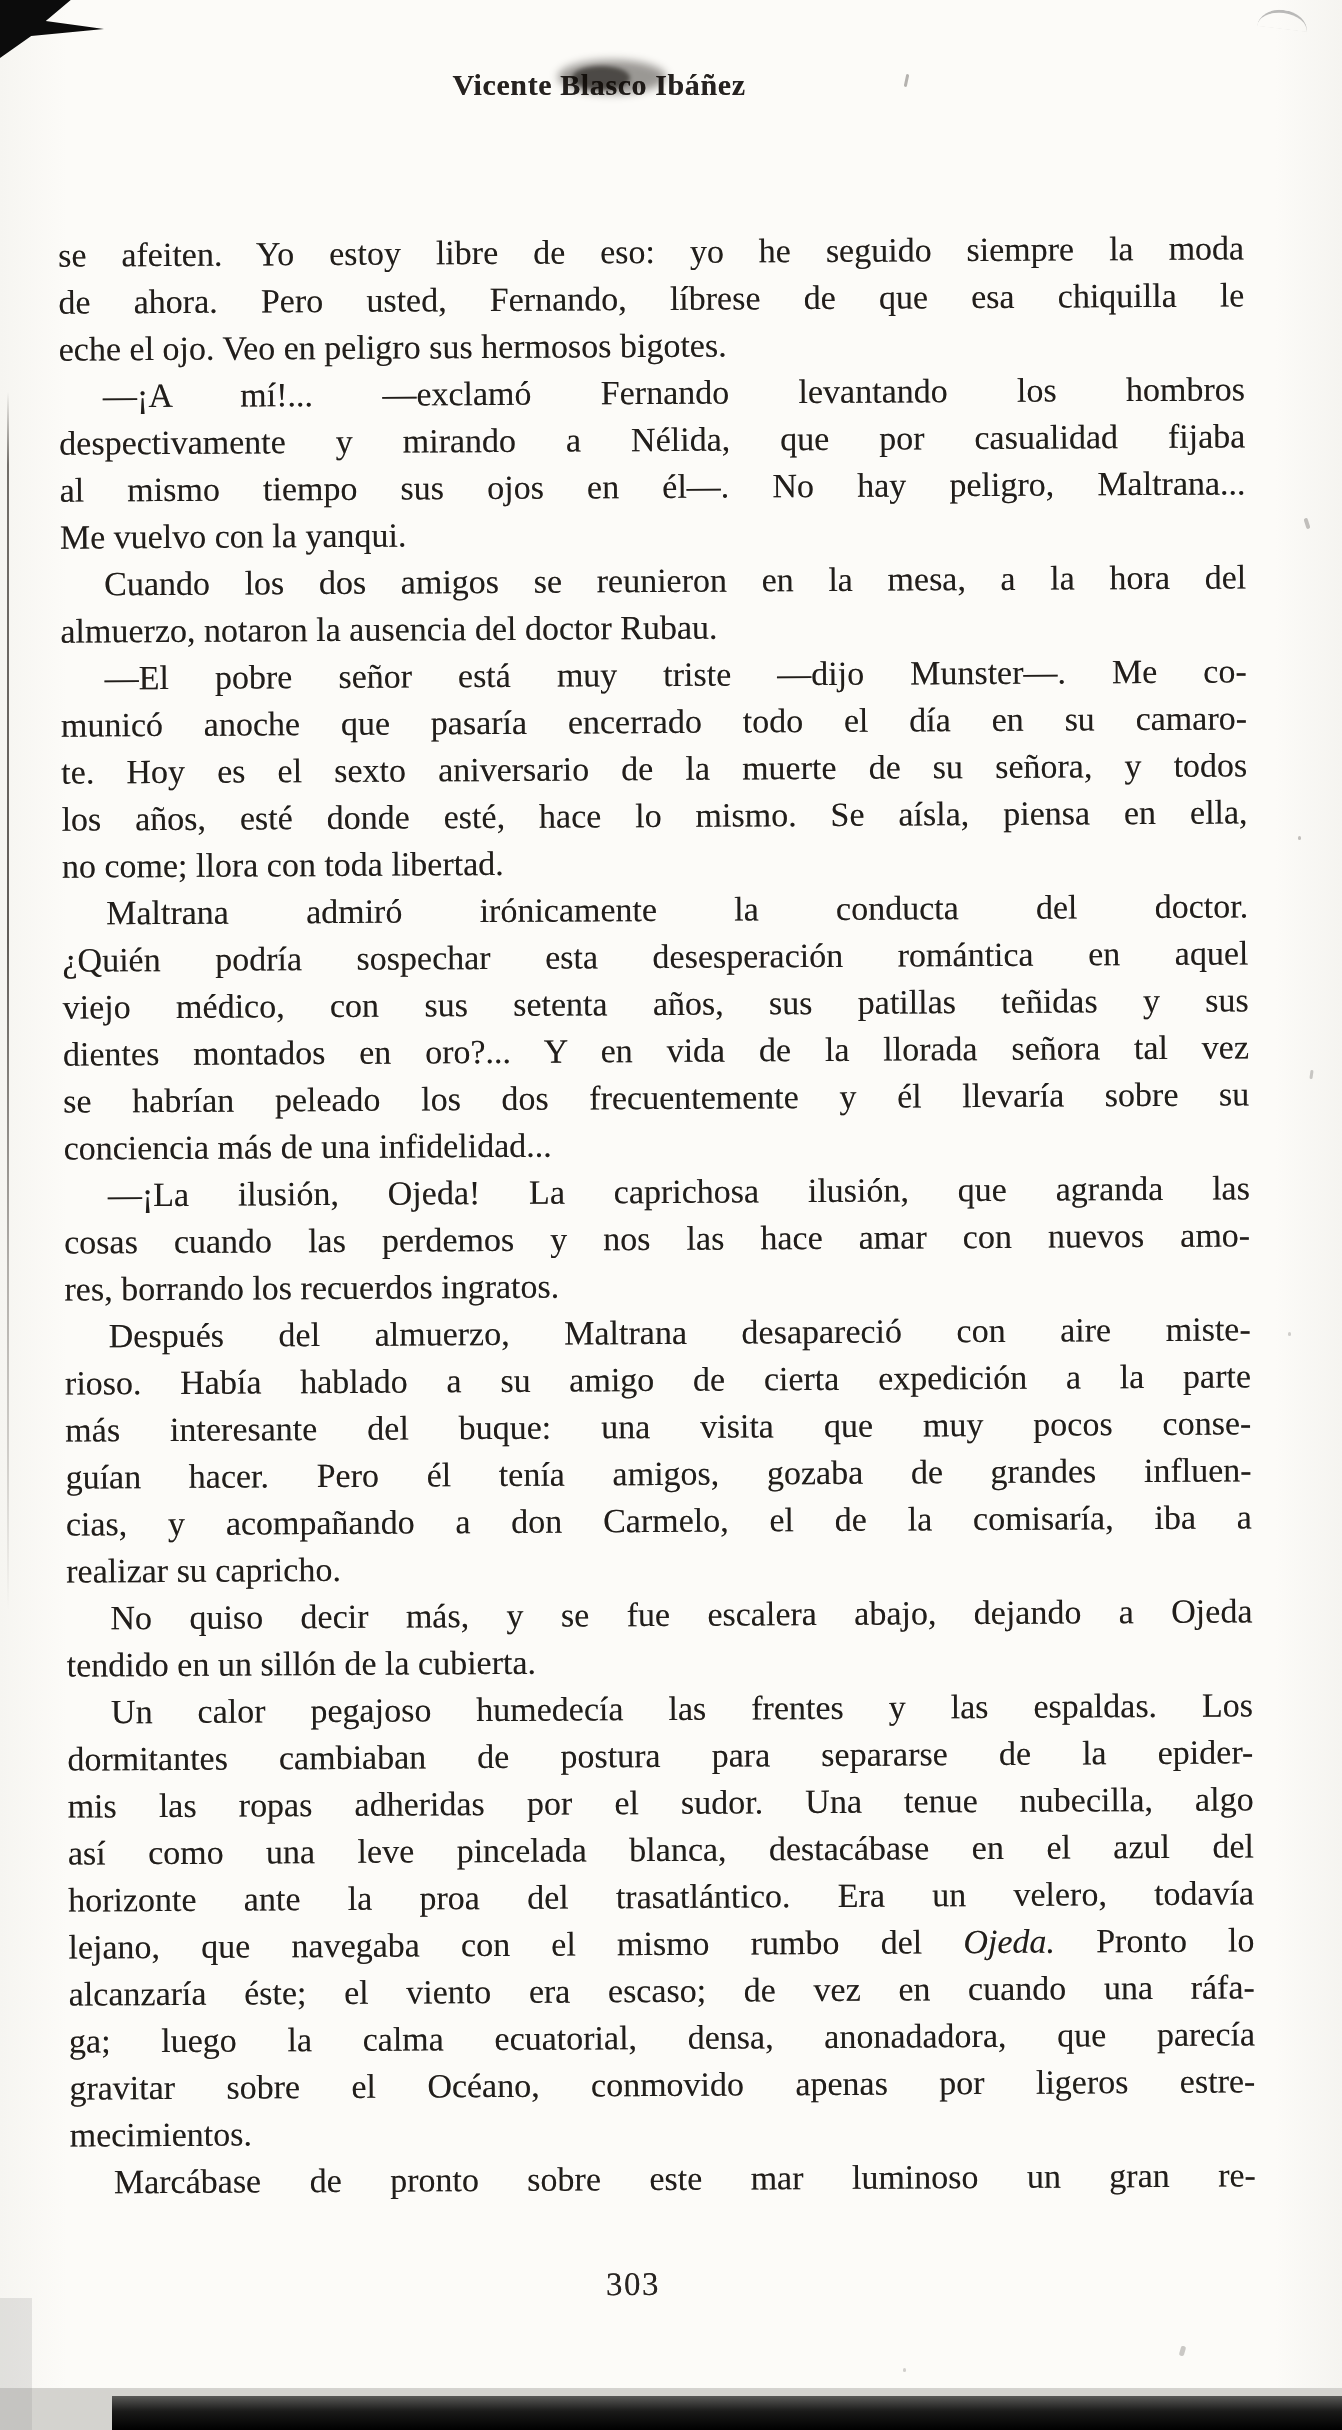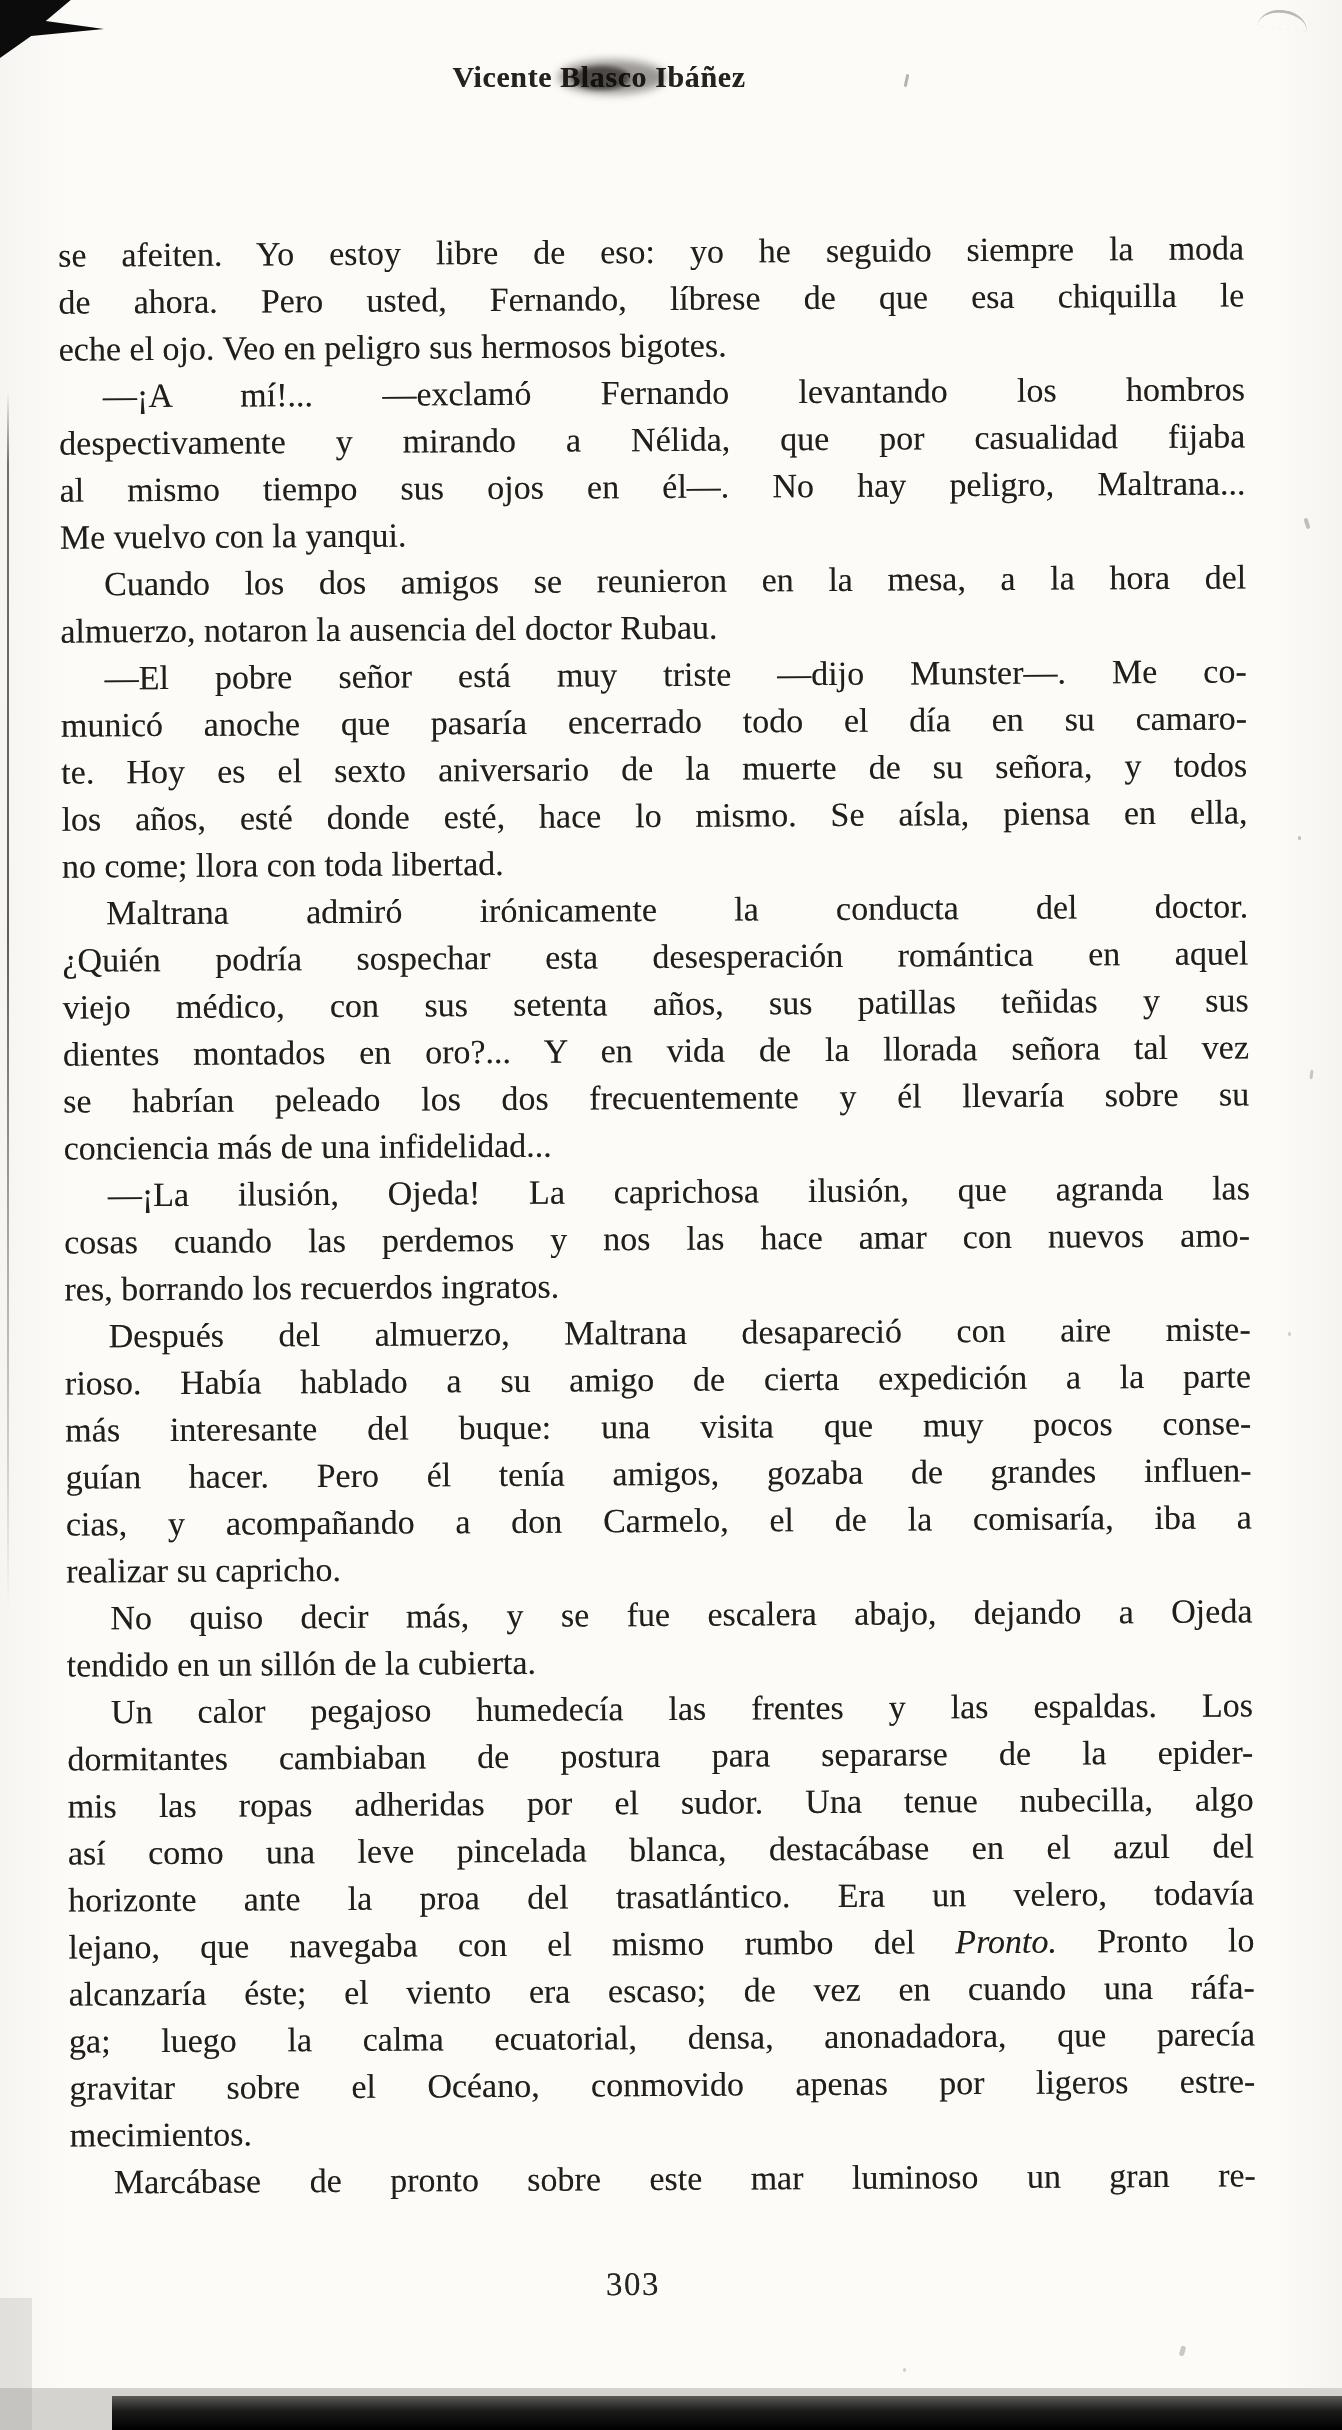--- a/index.html
+++ b/index.html
@@ -10,21 +10,21 @@
     margin: 0 auto;
     background: linear-gradient(90deg, #f6f5f1 0%, #fcfbf8 5%, #fcfbf8 95%, #f5f4f0 100%);
     overflow: hidden;
     font-family: "Liberation Serif", serif;
     color: #211e1b;
   }
 
   
   .running-head {
     position: absolute;
-    top: 60px;
+    top: 68px;
     left: 64px;
     width: 1186px;
     text-align: center;
     transform: translateX(-58px);
     font-size: 30px;
     font-weight: bold;
     letter-spacing: 0.6px;
     color: #262220;
     text-shadow: 0 0 0.6px rgba(40,32,25,0.55);
   }
@@ -163,21 +163,21 @@
     <div class="ln">guían hacer. Pero él tenía amigos, gozaba de grandes influen-</div>
     <div class="ln">cias, y acompañando a don Carmelo, el de la comisaría, iba a</div>
     <div class="ln end">realizar su capricho.</div>
     <div class="ln ind">No quiso decir más, y se fue escalera abajo, dejando a Ojeda</div>
     <div class="ln end">tendido en un sillón de la cubierta.</div>
     <div class="ln ind">Un calor pegajoso humedecía las frentes y las espaldas. Los</div>
     <div class="ln">dormitantes cambiaban de postura para separarse de la epider-</div>
     <div class="ln">mis las ropas adheridas por el sudor. Una tenue nubecilla, algo</div>
     <div class="ln">así como una leve pincelada blanca, destacábase en el azul del</div>
     <div class="ln">horizonte ante la proa del trasatlántico. Era un velero, todavía</div>
-    <div class="ln"><span>lejano, que navegaba con el mismo rumbo del </span><i>Pronto.</i><span> Pronto lo</span></div>
+    <div class="ln"><span>lejano, que navegaba con el mismo rumbo del </span><i>Ojeda.</i><span> Pronto lo</span></div>
     <div class="ln">alcanzaría éste; el viento era escaso; de vez en cuando una ráfa-</div>
     <div class="ln">ga; luego la calma ecuatorial, densa, anonadadora, que parecía</div>
     <div class="ln">gravitar sobre el Océano, conmovido apenas por ligeros estre-</div>
     <div class="ln end">mecimientos.</div>
     <div class="ln ind">Marcábase de pronto sobre este mar luminoso un gran re-</div>
   </div>
 
   <div class="folio">303</div>
 
 </div>

